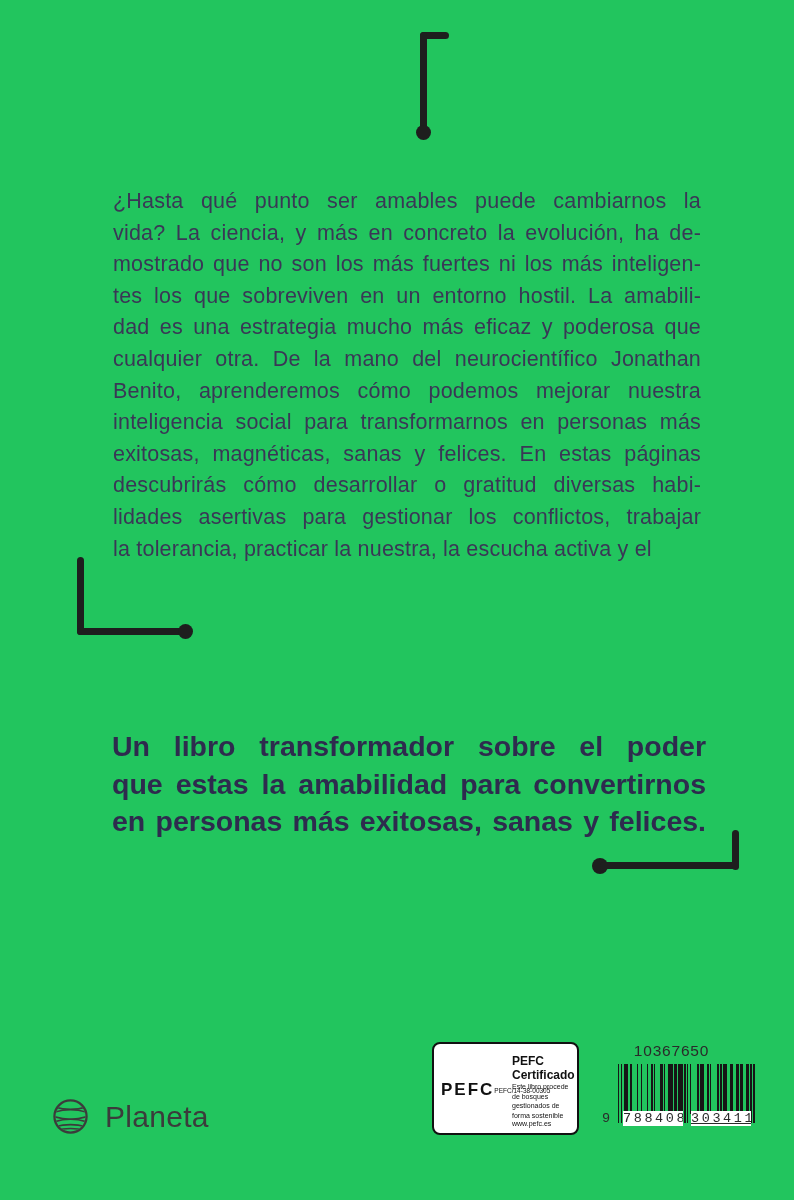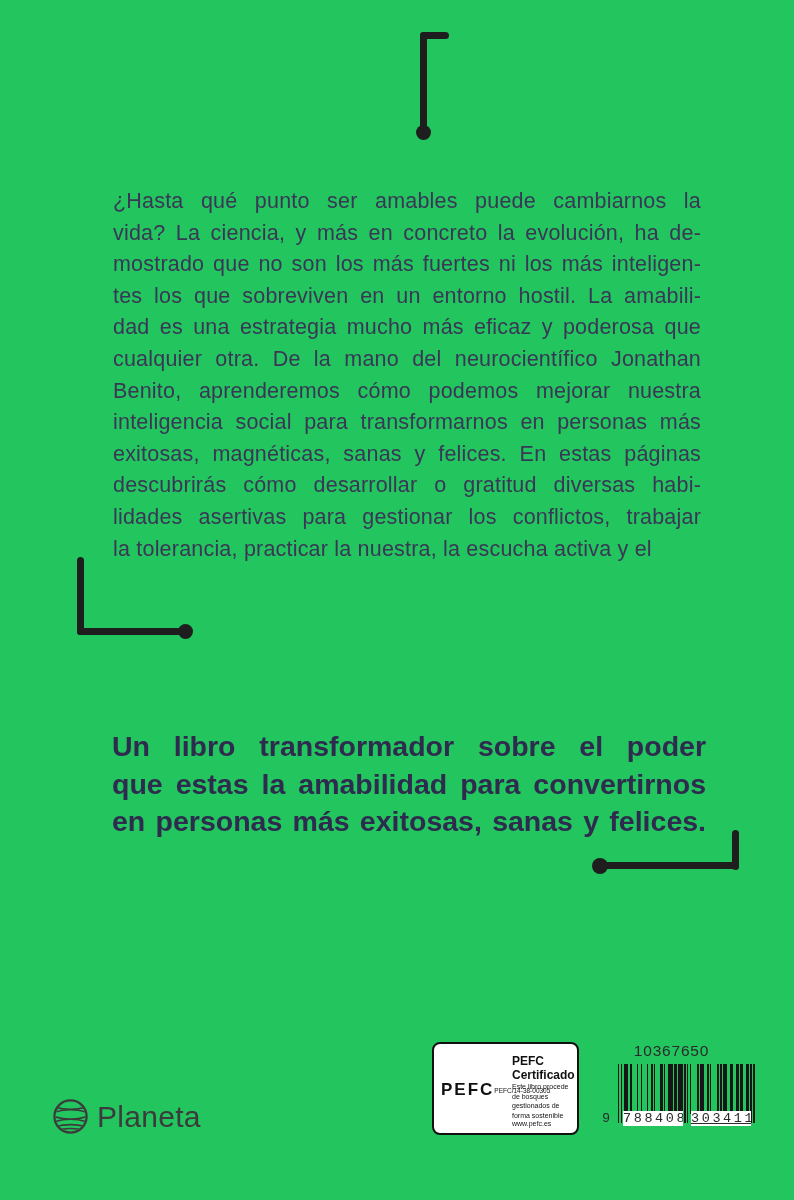--- a/index.html
+++ b/index.html
@@ -39,21 +39,21 @@
   
   .headline{
     position:absolute;left:112px;top:691px;width:594px;
     color:#2e2b4e;font-size:28.5px;font-weight:bold;line-height:37.6px;margin-top:37px;
   }
   .hline{text-align:justify;text-align-last:justify;}
 
   
   .planeta{
     position:absolute;left:52px;top:1098px;display:flex;align-items:center;
-    gap:8px;color:#3b3b3b;
+    gap:16px;color:#3b3b3b;
   }
   .planeta-name{font-size:30px;letter-spacing:0.3px;}
 
   
   .pefc-box{
     position:absolute;left:432px;top:1042px;width:147px;height:93px;
     background:#ffffff;border:2.5px solid #111111;border-radius:8px;
     box-sizing:border-box;display:flex;padding:6px 7px 5px 7px;gap:7px;
     color:#111111;
   }

